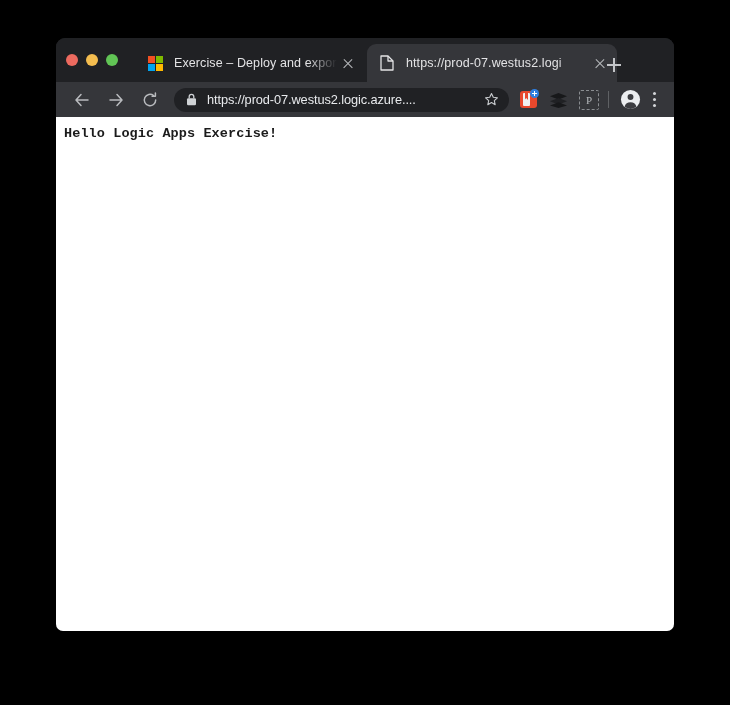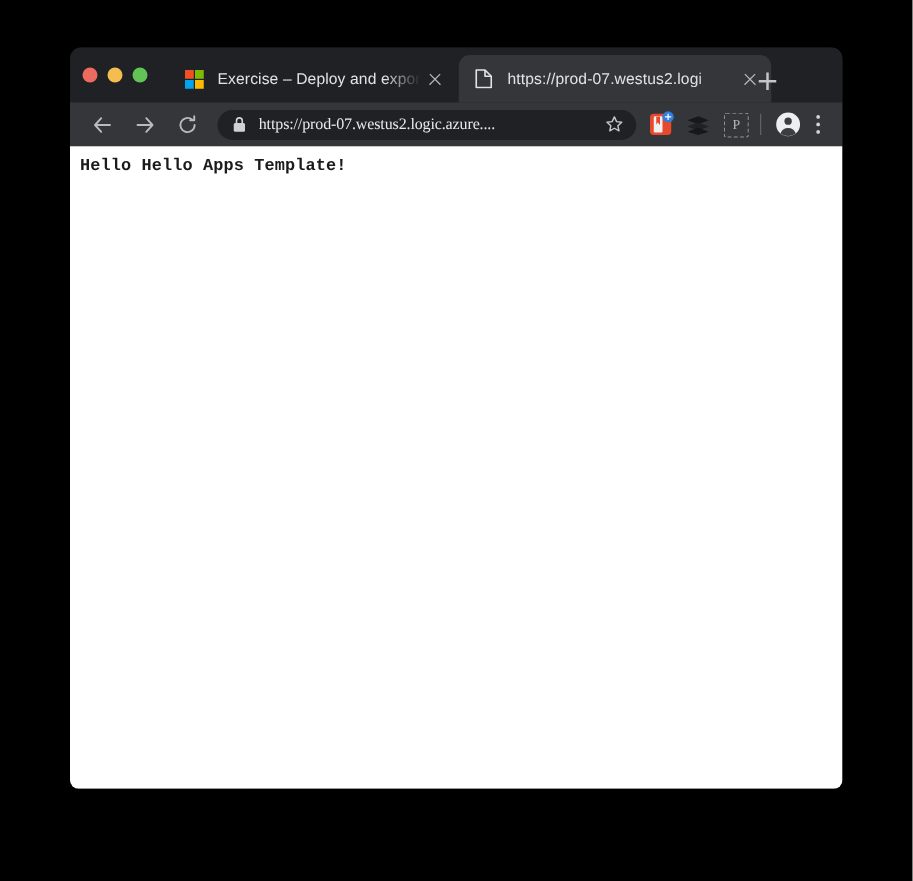--- a/index.html
+++ b/index.html
@@ -164,21 +164,20 @@
   #omnibox {
     flex: 1 1 auto;
     height: 24px;
     margin: 0 6px 0 10px;
     background: #202124;
     border-radius: 13px;
     display: flex;
     align-items: center;
     padding: 0 6px 0 12px;
     min-width: 0;
-    font-family: Liberation Serif, serif;
   }
   #lock-icon {
     flex: 0 0 11px;
     margin-right: 10px;
     display: flex;
     align-items: center;
   }
   #omnibox-url {
     flex: 1 1 auto;
     font-size: 12.8px;
@@ -428,16 +427,16 @@
     </div>
 
     <div id="menu-button">
       <span></span>
         <span></span>
         <span></span>
     </div>
   </div>
 
   <div id="page-content">
-    <p id="page-heading">Hello Hello Apps Template!</p>
+    <p id="page-heading">Hello Logic Apps Exercise!</p>
   </div>
 
 </div>
 
 </body></html>

